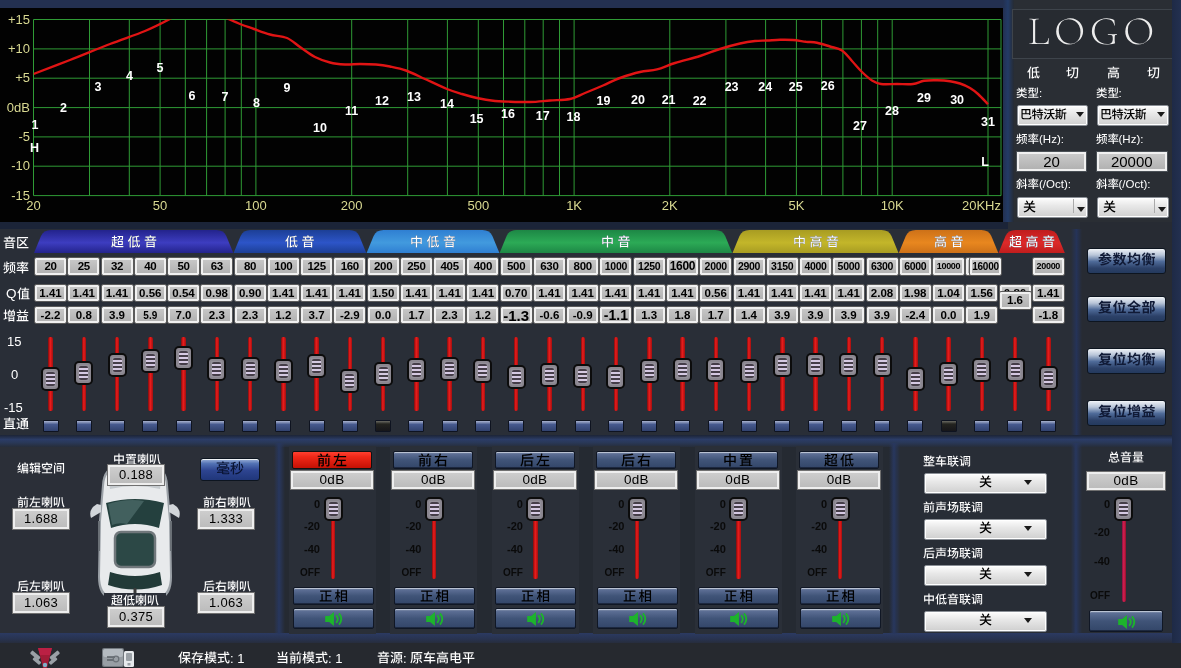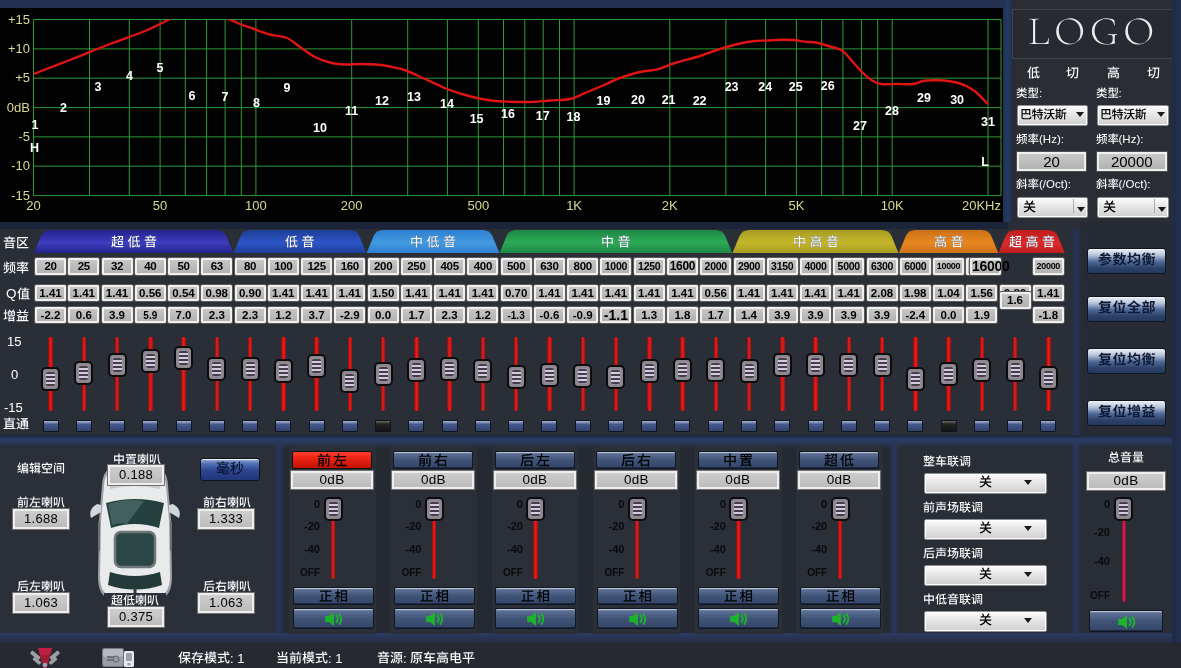--- a/index.html
+++ b/index.html
@@ -386,21 +386,21 @@
       <g fill="#fff" transform="scale(1,-1)">
         <use href="#m76f4"></use>
         <use href="#m901a" x="1000"></use>
       </g>
     </svg></div>
 <div class="cell" style="left:35.0px;top:258px;width:27px;height:13px;line-height:13.5px;font-size:11.5px;letter-spacing:-0.3px">20</div>
 <div class="cell" style="left:35.0px;top:285px;width:27px;height:12px;line-height:12px;font-size:11.5px">1.41</div>
 <div class="cell" style="left:35.0px;top:306.5px;width:27px;height:12.5px;line-height:13px;font-size:11.5px">-2.2</div>
 <div class="cell" style="left:68.3px;top:258px;width:27px;height:13px;line-height:13.5px;font-size:11.5px;letter-spacing:-0.3px">25</div>
 <div class="cell" style="left:68.3px;top:285px;width:27px;height:12px;line-height:12px;font-size:11.5px">1.41</div>
-<div class="cell" style="left:68.3px;top:306.5px;width:27px;height:12.5px;line-height:13px;font-size:11.5px">0.6</div>
+<div class="cell" style="left:68.3px;top:306.5px;width:27px;height:12.5px;line-height:13px;font-size:11.5px">0.8</div>
 <div class="cell" style="left:101.5px;top:258px;width:27px;height:13px;line-height:13.5px;font-size:11.5px;letter-spacing:-0.3px">32</div>
 <div class="cell" style="left:101.5px;top:285px;width:27px;height:12px;line-height:12px;font-size:11.5px">1.41</div>
 <div class="cell" style="left:101.5px;top:306.5px;width:27px;height:12.5px;line-height:13px;font-size:11.5px">3.9</div>
 <div class="cell" style="left:134.8px;top:258px;width:27px;height:13px;line-height:13.5px;font-size:11.5px;letter-spacing:-0.3px">40</div>
 <div class="cell" style="left:134.8px;top:285px;width:27px;height:12px;line-height:12px;font-size:11.5px">0.56</div>
 <div class="cell" style="left:134.8px;top:306.5px;width:27px;height:12.5px;line-height:13px;font-size:10px">5.9</div>
 <div class="cell" style="left:168.0px;top:258px;width:27px;height:13px;line-height:13.5px;font-size:11.5px;letter-spacing:-0.3px">50</div>
 <div class="cell" style="left:168.0px;top:285px;width:27px;height:12px;line-height:12px;font-size:11.5px">0.54</div>
 <div class="cell" style="left:168.0px;top:306.5px;width:27px;height:12.5px;line-height:13px;font-size:11.5px">7.0</div>
 <div class="cell" style="left:201.3px;top:258px;width:27px;height:13px;line-height:13.5px;font-size:11.5px;letter-spacing:-0.3px">63</div>
@@ -425,21 +425,21 @@
 <div class="cell" style="left:400.9px;top:285px;width:27px;height:12px;line-height:12px;font-size:11.5px">1.41</div>
 <div class="cell" style="left:400.9px;top:306.5px;width:27px;height:12.5px;line-height:13px;font-size:11.5px">1.7</div>
 <div class="cell" style="left:434.1px;top:258px;width:27px;height:13px;line-height:13.5px;font-size:11.5px;letter-spacing:-0.3px">405</div>
 <div class="cell" style="left:434.1px;top:285px;width:27px;height:12px;line-height:12px;font-size:11.5px">1.41</div>
 <div class="cell" style="left:434.1px;top:306.5px;width:27px;height:12.5px;line-height:13px;font-size:11.5px">2.3</div>
 <div class="cell" style="left:467.4px;top:258px;width:27px;height:13px;line-height:13.5px;font-size:11.5px;letter-spacing:-0.3px">400</div>
 <div class="cell" style="left:467.4px;top:285px;width:27px;height:12px;line-height:12px;font-size:11.5px">1.41</div>
 <div class="cell" style="left:467.4px;top:306.5px;width:27px;height:12.5px;line-height:13px;font-size:11.5px">1.2</div>
 <div class="cell" style="left:500.6px;top:258px;width:27px;height:13px;line-height:13.5px;font-size:11.5px;letter-spacing:-0.3px">500</div>
 <div class="cell" style="left:500.6px;top:285px;width:27px;height:12px;line-height:12px;font-size:11.5px">0.70</div>
-<div class="cell" style="left:500.6px;top:306.5px;width:27px;height:12.5px;line-height:13px;font-size:10px">-1.3</div>
+<div class="cell" style="left:500.6px;top:306.5px;width:27px;height:12.5px;line-height:13px;font-size:15px">-1.3</div>
 <div class="cell" style="left:533.9px;top:258px;width:27px;height:13px;line-height:13.5px;font-size:11.5px;letter-spacing:-0.3px">630</div>
 <div class="cell" style="left:533.9px;top:285px;width:27px;height:12px;line-height:12px;font-size:11.5px">1.41</div>
 <div class="cell" style="left:533.9px;top:306.5px;width:27px;height:12.5px;line-height:13px;font-size:11.5px">-0.6</div>
 <div class="cell" style="left:567.2px;top:258px;width:27px;height:13px;line-height:13.5px;font-size:11.5px;letter-spacing:-0.3px">800</div>
 <div class="cell" style="left:567.2px;top:285px;width:27px;height:12px;line-height:12px;font-size:11.5px">1.41</div>
 <div class="cell" style="left:567.2px;top:306.5px;width:27px;height:12.5px;line-height:13px;font-size:11.5px">-0.9</div>
 <div class="cell" style="left:600.4px;top:258px;width:27px;height:13px;line-height:13.5px;font-size:10.5px;letter-spacing:-0.3px">1000</div>
 <div class="cell" style="left:600.4px;top:285px;width:27px;height:12px;line-height:12px;font-size:11.5px">1.41</div>
 <div class="cell" style="left:600.4px;top:306.5px;width:27px;height:12.5px;line-height:13px;font-size:14px">-1.1</div>
 <div class="cell" style="left:633.7px;top:258px;width:27px;height:13px;line-height:13.5px;font-size:10.5px;letter-spacing:-0.3px">1250</div>
@@ -468,21 +468,21 @@
 <div class="cell" style="left:866.5px;top:306.5px;width:27px;height:12.5px;line-height:13px;font-size:11.5px">3.9</div>
 <div class="cell" style="left:899.8px;top:258px;width:27px;height:13px;line-height:13.5px;font-size:10.5px;letter-spacing:-0.3px">6000</div>
 <div class="cell" style="left:899.8px;top:285px;width:27px;height:12px;line-height:12px;font-size:11.5px">1.98</div>
 <div class="cell" style="left:899.8px;top:306.5px;width:27px;height:12.5px;line-height:13px;font-size:11.5px">-2.4</div>
 <div class="cell" style="left:933.0px;top:258px;width:27px;height:13px;line-height:13.5px;font-size:9px;letter-spacing:-0.3px">10000</div>
 <div class="cell" style="left:933.0px;top:285px;width:27px;height:12px;line-height:12px;font-size:11.5px">1.04</div>
 <div class="cell" style="left:933.0px;top:306.5px;width:27px;height:12.5px;line-height:13px;font-size:11.5px">0.0</div>
 <div class="cell" style="left:966.3px;top:258px;width:27px;height:13px;line-height:13.5px;font-size:9px;letter-spacing:-0.3px">12500</div>
 <div class="cell" style="left:966.3px;top:285px;width:27px;height:12px;line-height:12px;font-size:11.5px">1.56</div>
 <div class="cell" style="left:966.3px;top:306.5px;width:27px;height:12.5px;line-height:13px;font-size:11.5px">1.9</div>
-<div class="cell" style="left:970px;top:258px;width:27px;height:13px;line-height:13.5px;font-size:14px;letter-spacing:-0.3px">16000</div>
+<div class="cell" style="left:970px;top:258px;width:27px;height:13px;line-height:13.5px;font-size:10px;letter-spacing:-0.3px">16000</div>
 <div class="cell" style="left:999.5px;top:285px;width:27px;height:12px;line-height:12px;font-size:11.5px">0.86</div>
 <div class="cell" style="left:999.5px;top:292px;width:27px;height:12.5px;line-height:13px;font-size:11.5px">1.6</div>
 <div class="cell" style="left:1032.8px;top:258px;width:27px;height:13px;line-height:13.5px;font-size:9px;letter-spacing:-0.3px">20000</div>
 <div class="cell" style="left:1032.8px;top:285px;width:27px;height:12px;line-height:12px;font-size:11.5px">1.41</div>
 <div class="cell" style="left:1032.8px;top:306.5px;width:27px;height:12.5px;line-height:13px;font-size:11.5px">-1.8</div>
 <div class="abs" style="left:48.3px;top:337px;width:4.5px;height:74px;border-radius:2px;background:linear-gradient(90deg,#7e0d0d,#ee1c1c 45%,#a01010)"></div>
 <div class="fat" style="left:43.0px;top:368.9px">
     <i></i>
   </div>
 <div class="abs" style="left:42.5px;top:420px;width:14px;height:10px;border-radius:1px;background:linear-gradient(180deg,#aab4d0 0%,#46598e 35%,#31426e 100%);border:1px solid #0e1320"></div>

